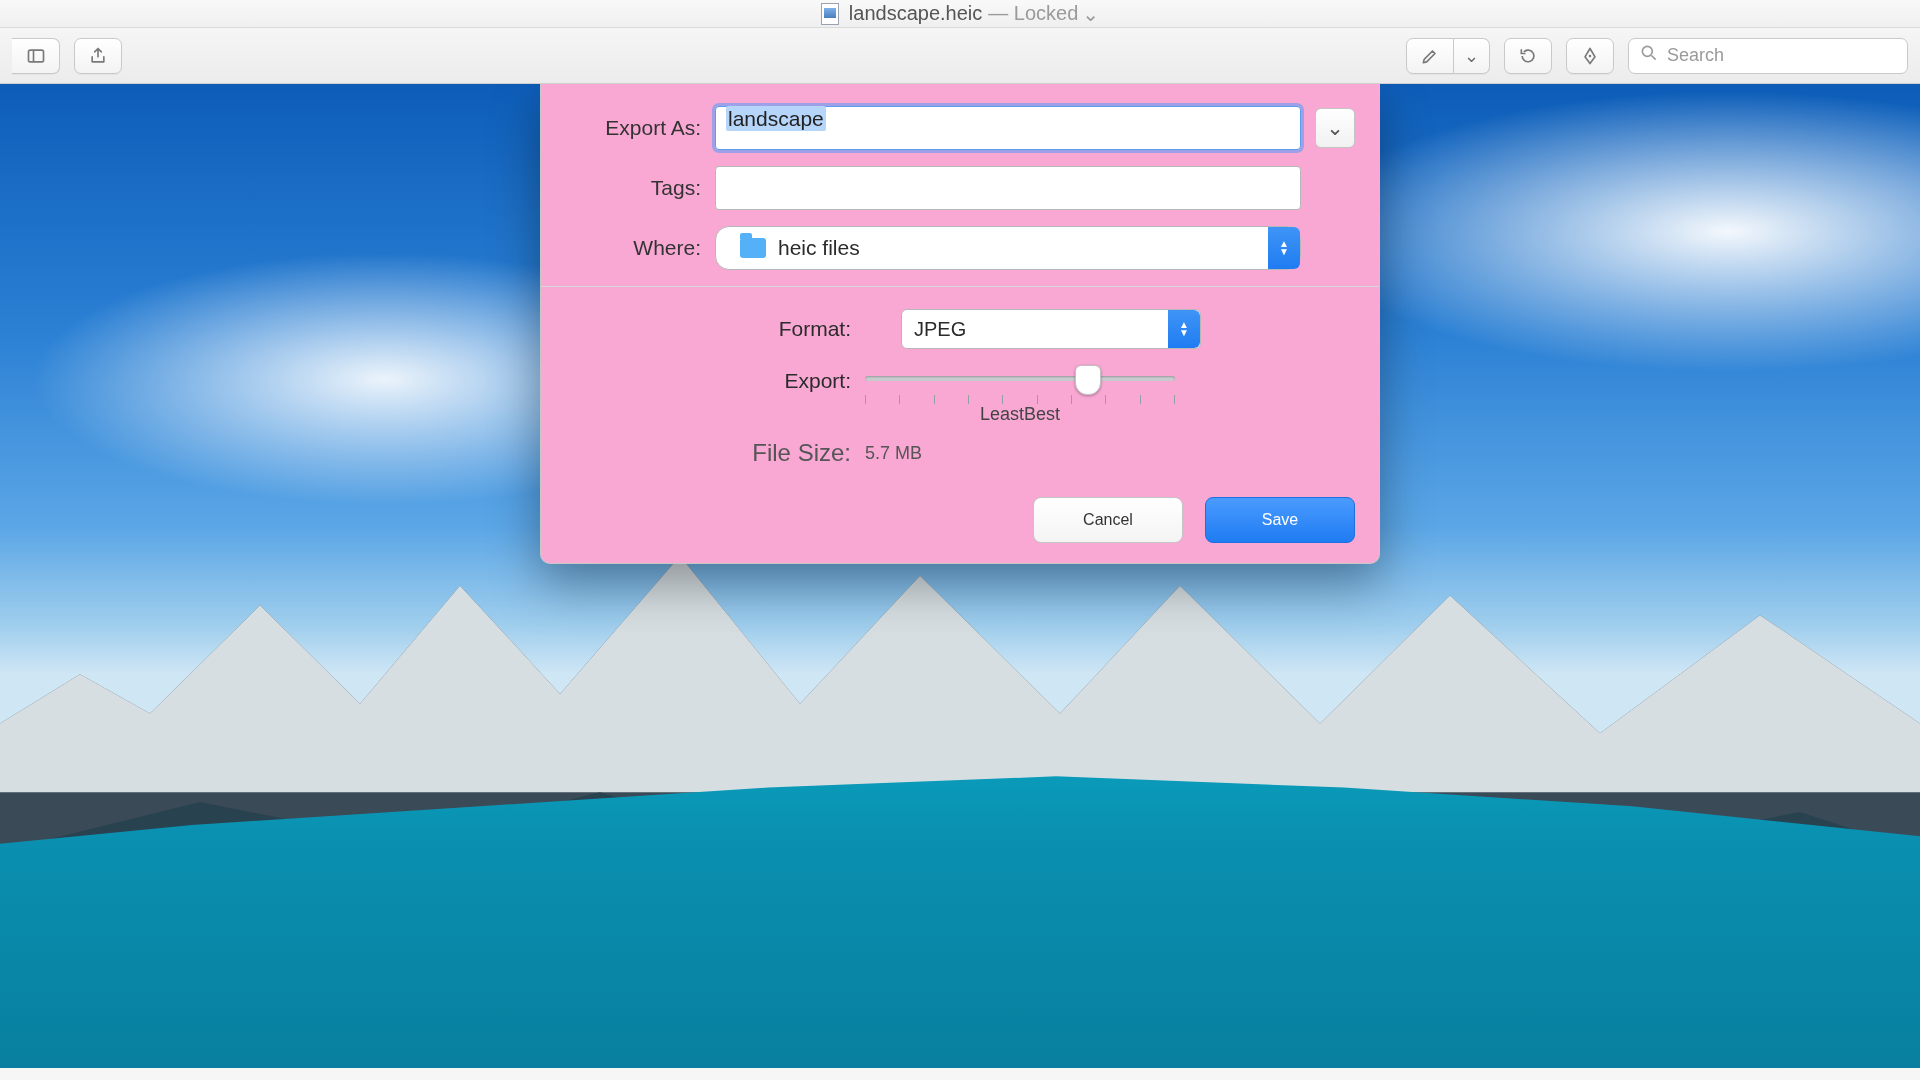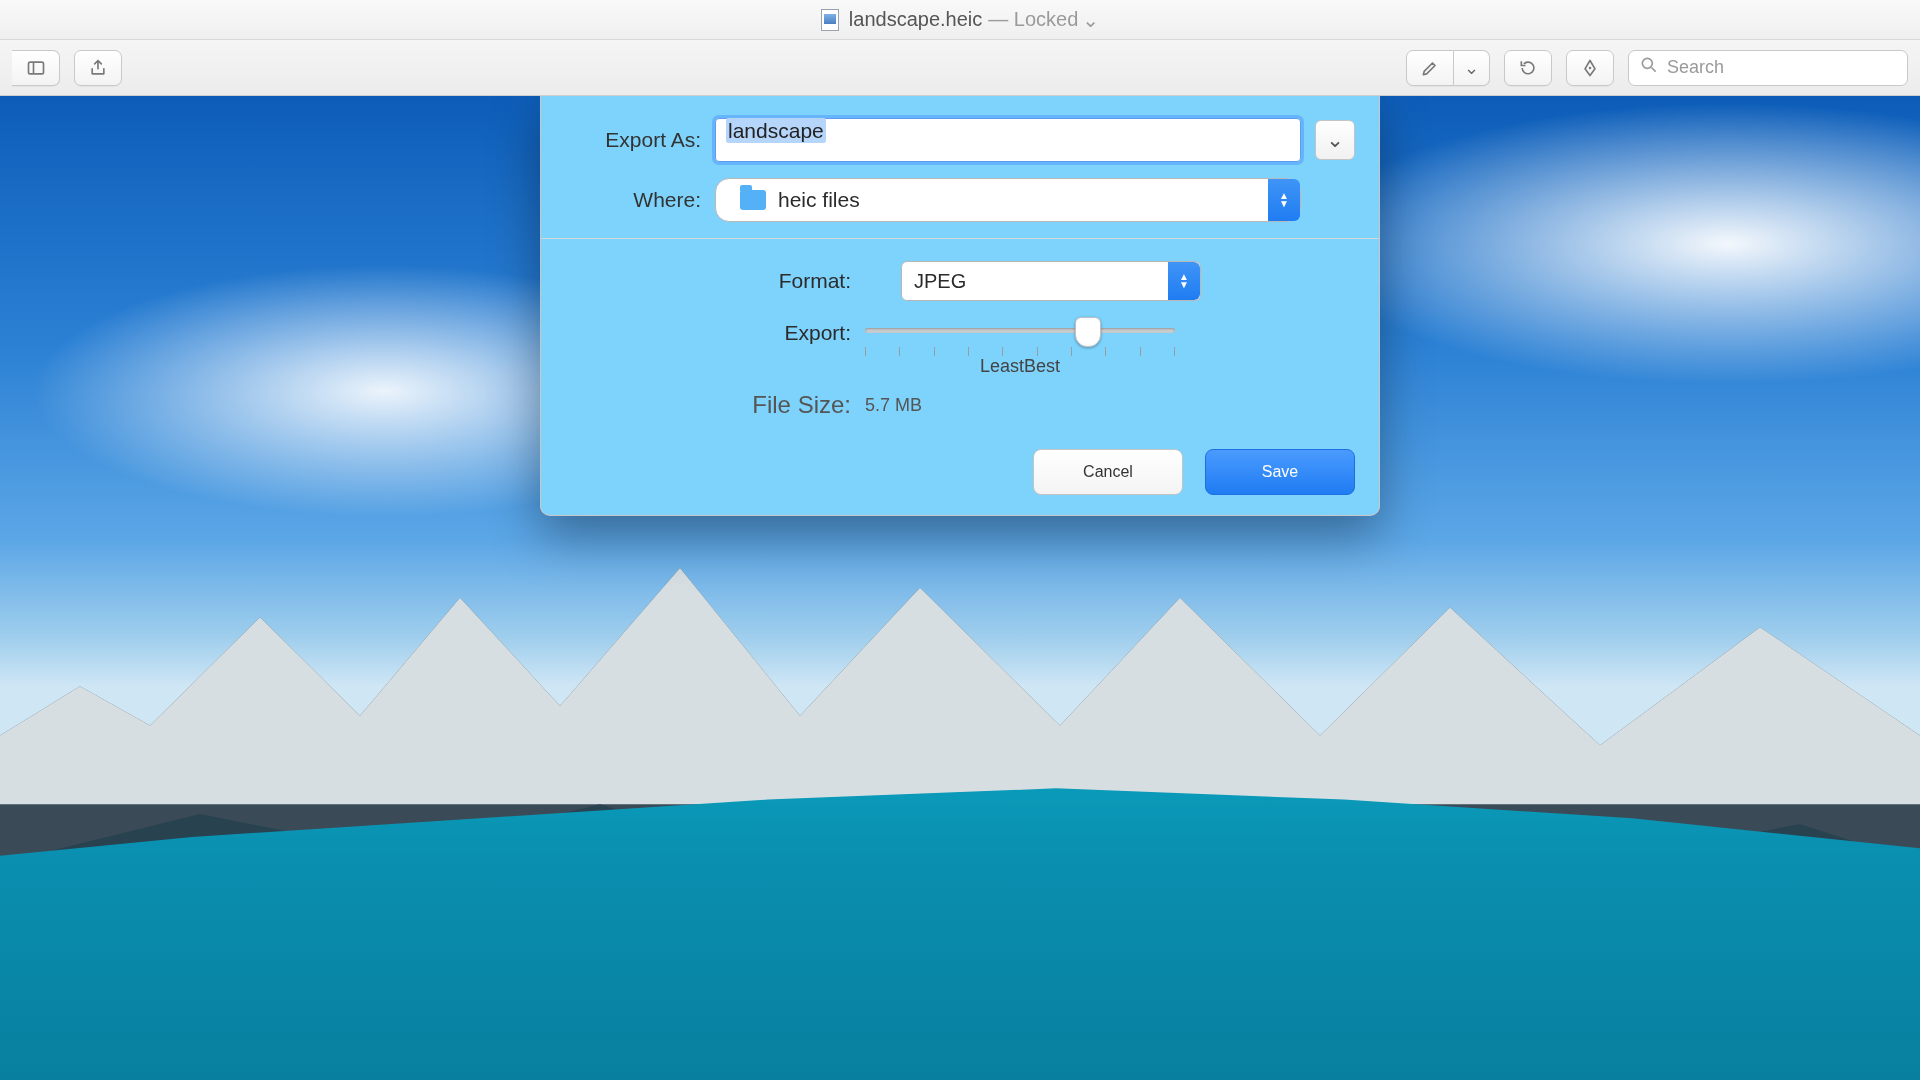--- a/index.html
+++ b/index.html
@@ -1,21 +1,21 @@
 <!DOCTYPE html>
 <html><head>
 <meta charset="utf-8">
 <style>
   * { box-sizing: border-box; margin: 0; padding: 0; }
   html, body { width: 1920px; height: 1080px; overflow: hidden; font-family: -apple-system, "Helvetica Neue", Arial, sans-serif; }
   body { background: #f6f6f6; }
 
   
   .titlebar {
-    height: 40px;
+    height: 28px;
     background: linear-gradient(#f9f9f9, #efefef);
     border-bottom: 1px solid #d9d9d9;
     display: flex; align-items: center; justify-content: center;
     font-size: 20px; color: #7c7c7c;
   }
   .titlebar .doc-icon {
     width: 18px; height: 22px; background: #fff; border:1px solid #9aa3ad;
     margin-right: 10px; position: relative;
   }
   .titlebar .doc-icon::after{
@@ -76,21 +76,21 @@
     background: linear-gradient(#0aa8c4 0%, #0a8fb0 40%, #087f9e 100%);
     clip-path: polygon(0% 40%, 10% 35%, 25% 30%, 40% 25%, 55% 22%, 70% 25%, 85% 30%, 100% 38%, 100% 100%, 0% 100%);
   }
 
   
   .dialog {
     position:absolute;
     top: 0px;
     left: 50%; transform: translateX(-50%);
     width: 840px;
-    background: #7dd3fc;
+    background: #f9a8d4;
     border:1px solid #c7c7c7;
     border-top:none;
     border-radius: 0 0 10px 10px;
     box-shadow: 0 20px 50px rgba(0,0,0,0.35);
     padding: 22px 24px 20px 24px;
     font-size: 21px;
     color:#2b2b2b;
   }
   .row { display:flex; align-items:center; margin-bottom: 16px; }
   .row .label { width: 150px; text-align:right; padding-right: 14px; color:#333;}
@@ -247,20 +247,27 @@
     <div class="row">
       <div class="label">Export As:</div>
       <div class="text-input focus">
         <span class="selection">landscape</span>
       </div>
       <div class="expand-btn">
         <span>⌄</span>
       </div>
     </div>
 
+    <div class="row">
+      <div class="label">Tags:</div>
+      <div class="text-input">
+        <span></span>
+      </div>
+      <div style="width:54px"></div>
+    </div>
 
     <div class="row">
       <div class="label">Where:</div>
       <div class="where-select">
         <span class="folder-ic"></span>
         <span>heic files</span>
         <div class="stepper">
           <span>▲</span>
           <span>▼</span>
         </div>

